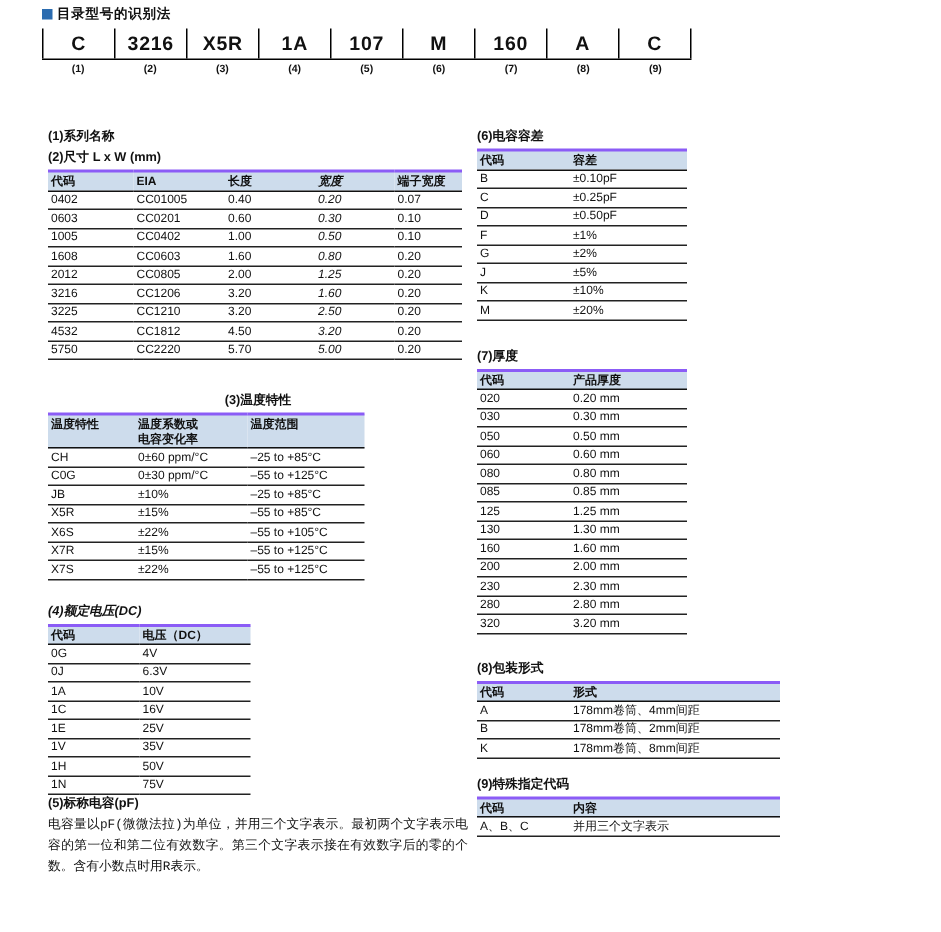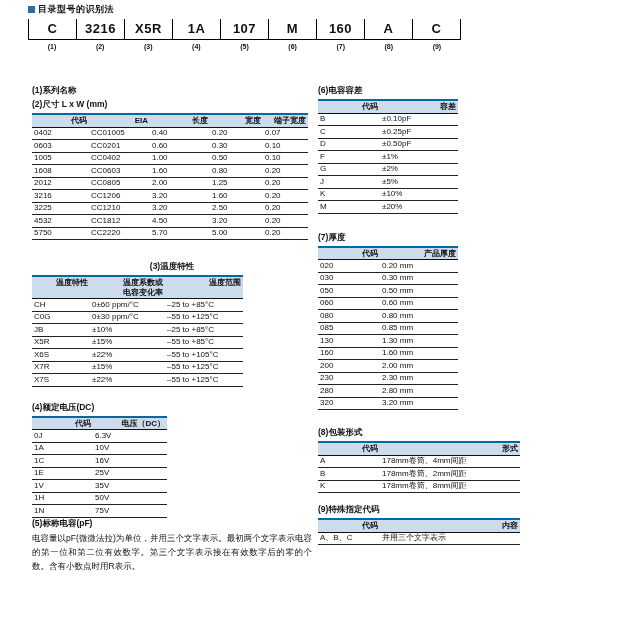--- a/index.html
+++ b/index.html
@@ -48,37 +48,37 @@
 
   .sec-title { font-size: 8.5px; font-weight: bold; line-height: 11px; }
 
   
   table {
     border-collapse: collapse; table-layout: fixed;
     font-size: 8px; margin-top: 3px;
   }
   th {
     background: #cddcec;
-    border-top: 2px solid #0369a1;
+    border-top: 2px solid #8b5cf6;
     border-bottom: 1px solid #111;
-    text-align: right; font-weight: bold;
+    text-align: left; font-weight: bold;
     padding: 1px 2px; line-height: 9.5px;
     white-space: pre-line; vertical-align: top;
   }
   td {
     border-bottom: 1px solid #222;
     padding: 1.5px 2px; line-height: 8.5px;
     white-space: nowrap; overflow: hidden;
   }
 
   .tbl-s2 { width: 276px; }
   .tbl-s2 th:nth-child(1), .tbl-s2 td:nth-child(1) { width: 57px; }
   .tbl-s2 th:nth-child(2), .tbl-s2 td:nth-child(2) { width: 61px; }
   .tbl-s2 th:nth-child(3), .tbl-s2 td:nth-child(3) { width: 60px; }
-  .tbl-s2 th:nth-child(4), .tbl-s2 td:nth-child(4) { width: 53px; }
+  .tbl-s2 th:nth-child(4), .tbl-s2 td:nth-child(4) { width: 53px; font-style: italic; }
   .tbl-s2 th:nth-child(5), .tbl-s2 td:nth-child(5) { width: 45px; }
 
   .tbl-s3 { width: 211px; margin-top: 3px; }
   .tbl-s3 th:nth-child(1), .tbl-s3 td:nth-child(1) { width: 58px; }
   .tbl-s3 th:nth-child(2), .tbl-s3 td:nth-child(2) { width: 75px; }
   .tbl-s3 th:nth-child(3), .tbl-s3 td:nth-child(3) { width: 78px; }
 
   .tbl-s4 { width: 135px; }
   .tbl-s4 th:nth-child(1), .tbl-s4 td:nth-child(1) { width: 61px; }
   .tbl-s4 th:nth-child(2), .tbl-s4 td:nth-child(2) { width: 74px; }
@@ -87,29 +87,30 @@
   .tbl-s6 th:nth-child(1), .tbl-s6 td:nth-child(1),
   .tbl-s7 th:nth-child(1), .tbl-s7 td:nth-child(1) { width: 62px; }
 
   .tbl-s8, .tbl-s9 { width: 202px; }
   .tbl-s8 th:nth-child(1), .tbl-s8 td:nth-child(1),
   .tbl-s9 th:nth-child(1), .tbl-s9 td:nth-child(1) { width: 62px; }
 
   
   .mt-s2t { margin-top: 3px; }
   .mt-s3t { margin-top: 21px; text-align: center; }
-  .mt-s4t { margin-top: 15px; }
+  .mt-s4t { margin-top: 15px; font-style: italic; }
   .mt-s5t { }
   .mt-s7t { margin-top: 18px; }
   .mt-s8t { margin-top: 17px; }
   .mt-s9t { margin-top: 11px; }
 
   .para {
     font-size: 8.5px; line-height: 14px; margin-top: 2px; width: 280px;
     text-align: justify;
+    font-family: Liberation Mono, monospace;
   }
 </style>
 </head>
 <body>
 
 <div class="page-title">
   <span class="title-square"></span>
   <span>目录型号的识别法</span>
 </div>
 
@@ -271,20 +272,24 @@
   <div class="sec-title mt-s4t">(4)额定电压(DC)</div>
   <table class="tbl-s4">
       <thead>
         <tr>
           <th>代码</th>
           <th>电压（DC）</th>
         </tr>
       </thead>
       <tbody>
         <tr>
+          <td>0G</td>
+          <td>4V</td>
+        </tr>
+        <tr>
           <td>0J</td>
           <td>6.3V</td>
         </tr>
         <tr>
           <td>1A</td>
           <td>10V</td>
         </tr>
         <tr>
           <td>1C</td>
           <td>16V</td>
@@ -385,20 +390,24 @@
         </tr>
         <tr>
           <td>080</td>
           <td>0.80 mm</td>
         </tr>
         <tr>
           <td>085</td>
           <td>0.85 mm</td>
         </tr>
         <tr>
+          <td>125</td>
+          <td>1.25 mm</td>
+        </tr>
+        <tr>
           <td>130</td>
           <td>1.30 mm</td>
         </tr>
         <tr>
           <td>160</td>
           <td>1.60 mm</td>
         </tr>
         <tr>
           <td>200</td>
           <td>2.00 mm</td>

